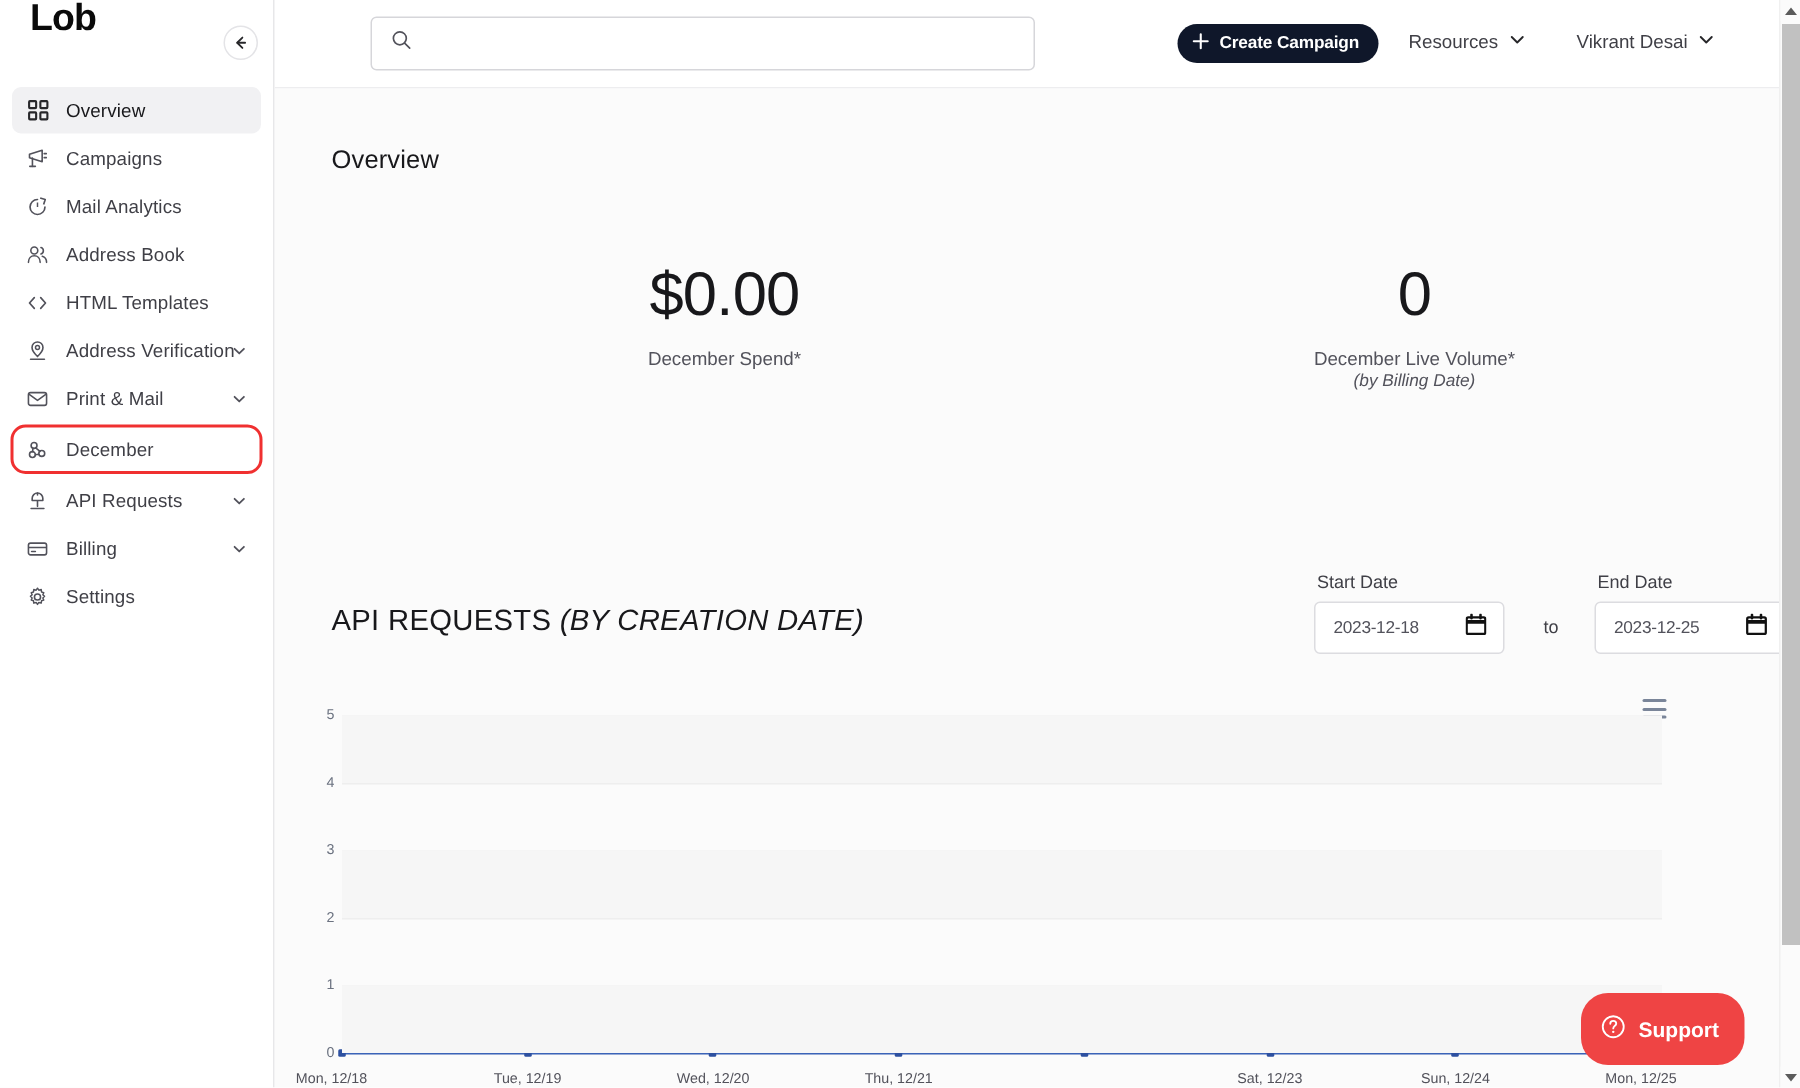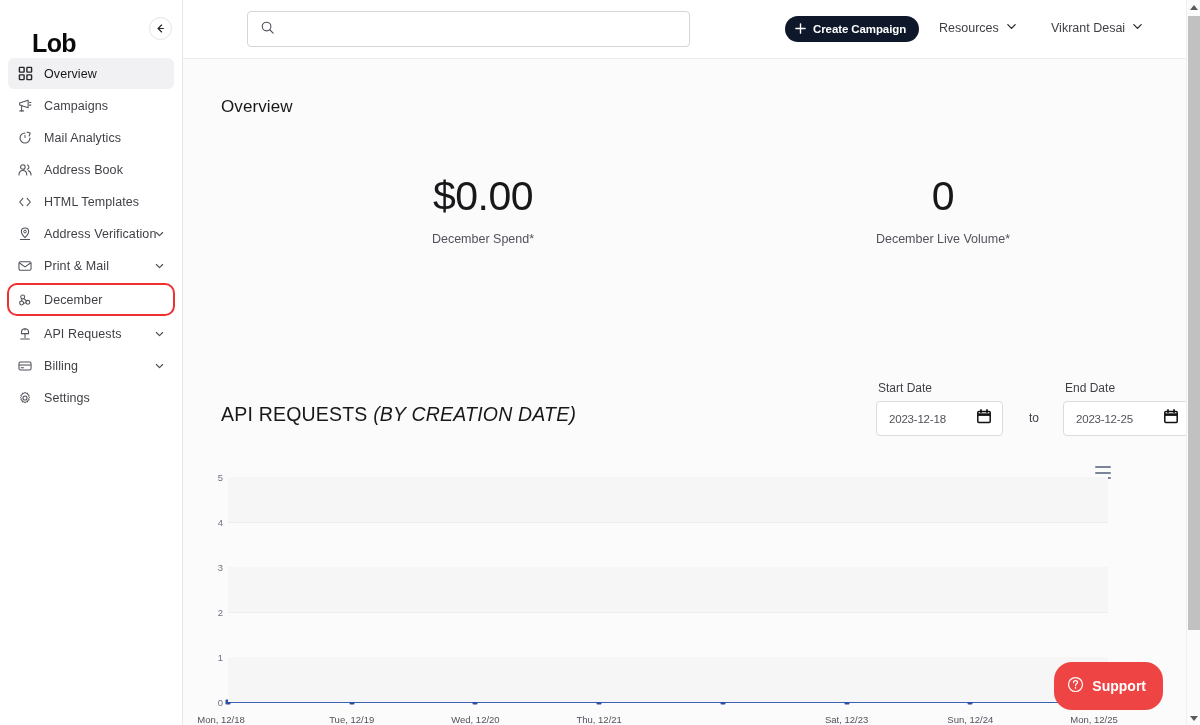--- a/index.html
+++ b/index.html
@@ -14,22 +14,22 @@
   
   #sidebar {
     position: absolute; left: 0; top: 0;
     width: 183px; height: 725px;
     background: #ffffff;
     border-right: 1px solid #e7e7e9;
     z-index: 5;
   }
   #brand-row {
     height: 56px;
-    display: flex; align-items: flex-end;
-    padding: 0 14px 0 32px;
+    display: flex; align-items: flex-start;
+    padding: 0 14px 0 20px;
     position: relative;
   }
   #brand-logo {
     font-size: 25px; font-weight: 700; letter-spacing: -0.6px;
     color: #0a0a0a; line-height: 1;
   }
   #collapse-btn {
     position: absolute; right: 10px; top: 17px;
     width: 23px; height: 23px; border-radius: 50%;
     border: 1px solid #e4e4e7; background: #fff;
@@ -476,20 +476,21 @@
     <div id="page-title">Overview</div>
 
     <div id="stat-spend" class="stat">
       <div class="stat-value">$0.00</div>
       <div class="stat-label">December Spend*</div>
     </div>
 
     <div id="stat-volume" class="stat">
       <div class="stat-value">0</div>
       <div class="stat-label">December Live Volume*</div>
+      <div class="stat-sub">(by Billing Date)</div>
     </div>
 
     <div id="chart-title">
       <span>API REQUESTS </span><em>(BY CREATION DATE)</em>
     </div>
 
     <div id="date-controls">
       <div class="date-field">
         <div class="date-label">Start Date</div>
         <div class="date-box">

